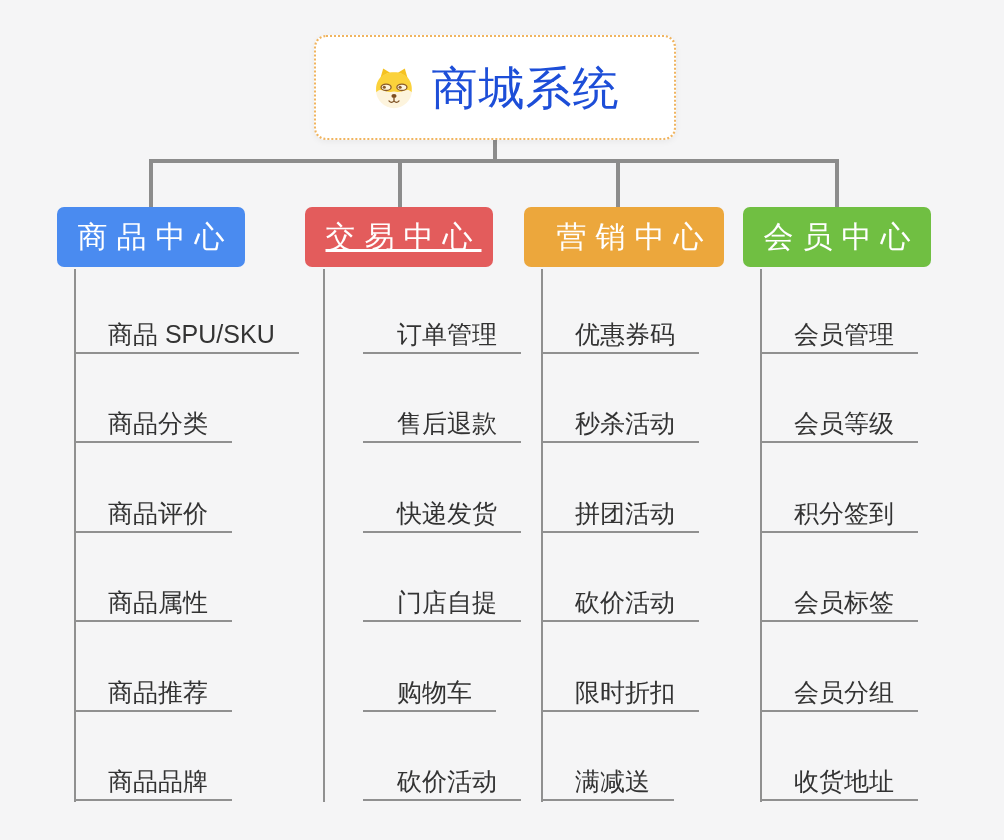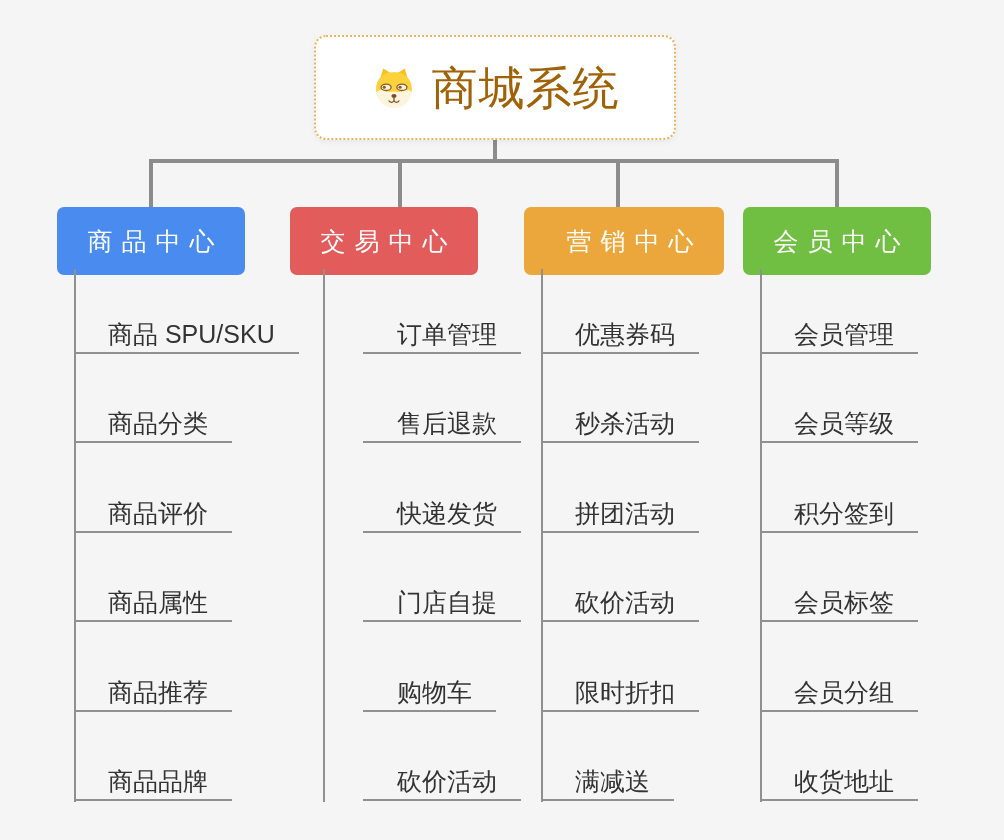--- a/index.html
+++ b/index.html
@@ -24,26 +24,26 @@
     box-sizing:border-box;background:#ffffff;
     border:2px dotted #f0b45f;border-radius:12px;
     display:flex;align-items:center;justify-content:center;gap:15px;
     box-shadow:0 2px 6px rgba(0,0,0,0.05);
   }
   .root-title{font-size:46px;letter-spacing:1px;color:#f0a93c;line-height:1;}
   .dog-icon{display:inline-flex;width:46px;height:44px;}
 
   
   .branch{
-    position:absolute;top:207px;width:188px;height:68px;
+    position:absolute;top:207px;width:188px;height:60px;
     border-radius:7px;display:flex;align-items:center;justify-content:center;
-    color:#ffffff;font-size:25px;
+    color:#ffffff;font-size:30px;
   }
   .branch span{letter-spacing:9px;margin-right:-9px;}
-  .branch.b0{left:57px;} .branch.b1{left:290px;}
+  .branch.b0{left:57px;} .branch.b1{left:305px;text-decoration:underline;}
   .branch.b2{left:524px;} .branch.b3{left:743px;}
 
   
   .spine{position:absolute;top:269px;width:2px;height:533px;background:#909090;}
   .spine.b0{left:74px;} .spine.b1{left:323px;}
   .spine.b2{left:541px;} .spine.b3{left:760px;}
 
   
   .leaf{
     position:absolute;
@@ -77,21 +77,21 @@
         <circle cx="32" cy="33" r="25" fill="#fdf4dd"></circle>
         <path d="M7.5 36 C5 19 16 8 32 8 C48 8 59 19 56.5 36 C50 28 44 38 32 35 C20 38 14 28 7.5 36 Z" fill="#fbd23b"></path>
         <ellipse cx="21" cy="29" rx="7" ry="4.5" fill="#fdf4dd" stroke="#8a5a28" stroke-width="1.8"></ellipse>
         <ellipse cx="43" cy="29" rx="7" ry="4.5" fill="#fdf4dd" stroke="#8a5a28" stroke-width="1.8"></ellipse>
         <circle cx="18.5" cy="29" r="2.2" fill="#8a5a28"></circle>
         <circle cx="40.5" cy="29" r="2.2" fill="#8a5a28"></circle>
         <ellipse cx="32" cy="41" rx="3.6" ry="2.6" fill="#7d4f22"></ellipse>
         <path d="M32 43 L32 48 M25 48 Q28.5 52 32 48 Q35.5 52 39 48" stroke="#7d4f22" stroke-width="1.8" fill="none" stroke-linecap="round"></path>
       </svg>
     </span>
-    <span class="root-title" style="color: #a16207;">商城系统</span>
+    <span class="root-title" style="color: #1d4ed8;">商城系统</span>
   </div>
 
   <div class="branch b0" style="background-color: rgb(74, 139, 240);">
     <span>商品中心</span>
   </div>
   <div class="branch b1" style="background-color: rgb(227, 92, 92);">
     <span>交易中心</span>
   </div>
   <div class="branch b2" style="background-color: rgb(236, 167, 60); padding-left: 12px;">
     <span>营销中心</span>

